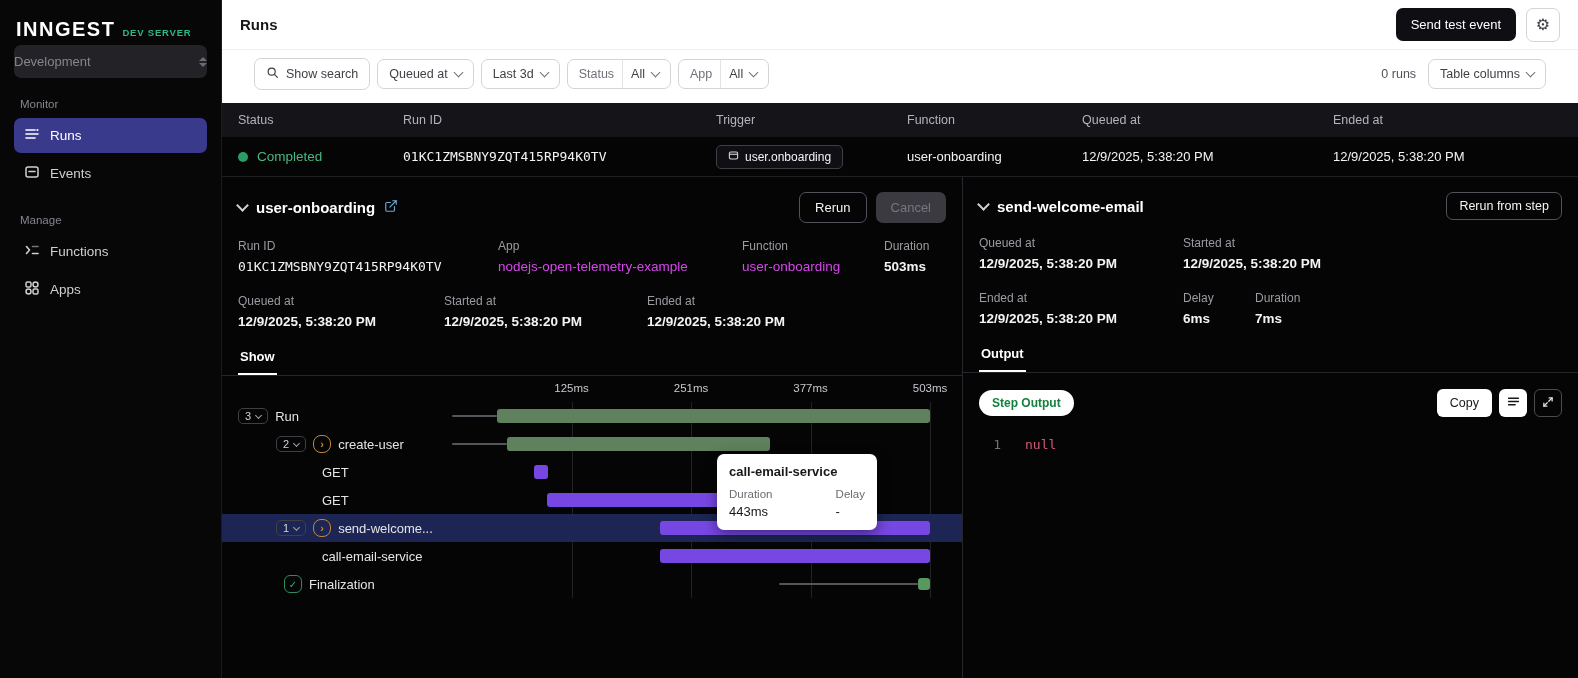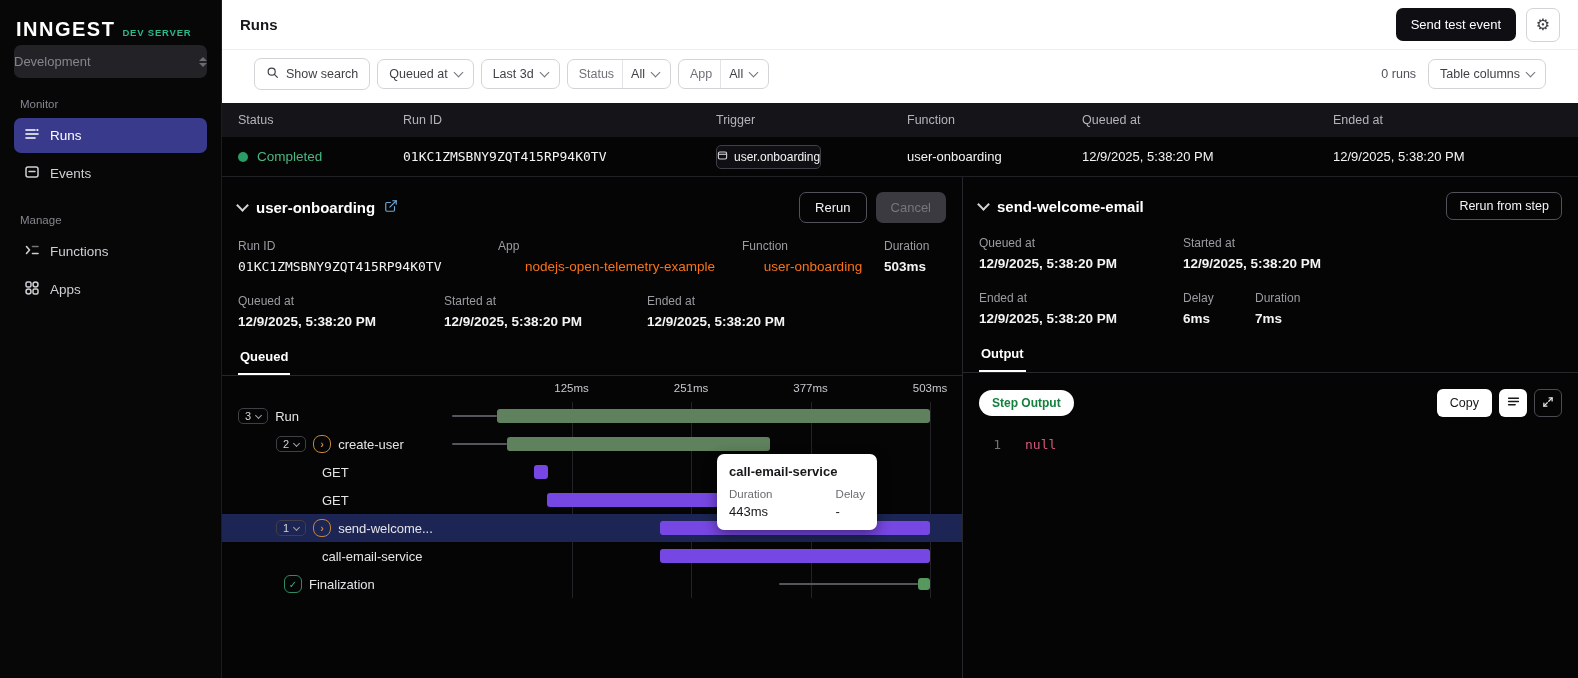--- a/index.html
+++ b/index.html
@@ -38,40 +38,40 @@
 
   
   .table-head { display:flex; background:#141419; height:34px; align-items:center; color:#b4b4bc; font-size:12.5px; padding:0 16px; flex-shrink:0; }
   .table-row { display:flex; align-items:center; height:40px; padding:0 16px; border-bottom:1px solid #202024; flex-shrink:0; cursor:pointer; }
   .c-status { width:165px; } .c-runid { width:313px; } .c-trigger { width:191px; } .c-fn { width:175px; } .c-queued { width:251px; } .c-ended { flex:1; }
   .status-cell { display:flex; align-items:center; gap:9px; }
   .status-dot { width:10px; height:10px; border-radius:50%; background:#2c9c66; }
   .status-text { color:#4cb782; font-size:13.5px; }
   .mono { font-family:"DejaVu Sans Mono","Liberation Mono",monospace; }
   .runid-text { font-size:13px; color:#f4f4f5; }
-  .trigger-pill { display:inline-flex; align-items:center; gap:6px; border:1px solid #3f3f46; border-radius:5px; padding:4px 0; font-size:12px; color:#f4f4f5; background:#101014; }
+  .trigger-pill { display:inline-flex; align-items:center; gap:6px; border:1px solid #3f3f46; border-radius:5px; padding:4px 11px; font-size:12px; color:#f4f4f5; background:#101014; }
   .fn-text, .date-text { font-size:13px; color:#f4f4f5; }
 
   
   .details { flex:1; display:flex; min-height:0; }
   .left-panel { width:741px; border-right:1px solid #26262b; display:flex; flex-direction:column; flex-shrink:0; min-height:0; }
   .right-panel { flex:1; display:flex; flex-direction:column; min-width:0; min-height:0; }
   .panel-header { display:flex; align-items:center; gap:9px; padding:15px 16px 6px; }
   .panel-title { font-size:15px; font-weight:700; color:#fff; }
   .chev-lg { width:9px; height:9px; border-right:2px solid #d4d4d8; border-bottom:2px solid #d4d4d8; transform:rotate(45deg); margin-top:-4px; cursor:pointer; }
   .spacer { flex:1; }
   .btn-outline { border:1px solid #52525b; background:transparent; color:#f4f4f5; border-radius:7px; padding:7px 15px; font-size:13px; font-family:inherit; cursor:pointer; }
   .btn-disabled { border:none; background:#3a3a40; color:#76767e; border-radius:7px; padding:8px 15px; font-size:13px; font-family:inherit; }
   .btn-outline.sm { padding:6px 12px; font-size:12.5px; }
   .fields { display:flex; padding:10px 16px 0; }
   .field { display:flex; flex-direction:column; gap:6px; }
   .f-label { color:#9b9ba3; font-size:12px; }
   .f-value { color:#f4f4f5; font-size:13.5px; font-weight:700; }
   .f-value.mono { font-weight:400; font-size:13px; }
-  .f-value.link { color:#f97316; font-weight:400; cursor:pointer;text-align:center; }
+  .f-value.link { color:#d946ef; font-weight:400; cursor:pointer; }
   .w260{width:260px;} .w244{width:244px;} .w142{width:142px;} .w206{width:206px;} .w203{width:203px;} .w204{width:204px;} .w72{width:72px;}
   .tabs { border-bottom:1px solid #26262b; padding:0 16px; margin-top:16px; flex-shrink:0; }
   .tab { display:inline-block; padding:4px 2px 9px; color:#fff; font-weight:700; font-size:13px; border-bottom:2px solid #fff; cursor:pointer; }
 
   
   .trace { flex:1; position:relative; overflow:hidden; }
   .trace-axis { position:relative; height:26px; margin-left:230px; width:478px; }
   .axis-label { position:absolute; top:6px; transform:translateX(-50%); font-size:11.5px; color:#c8c8cf; }
   .gridlines { position:absolute; left:230px; top:26px; width:478px; height:196px; pointer-events:none; }
   .gridline { position:absolute; top:0; bottom:0; width:1px; background:#232327; }
@@ -288,21 +288,21 @@
             <span class="f-label">Started at</span>
             <span class="f-value">12/9/2025, 5:38:20 PM</span>
           </div>
           <div class="field">
             <span class="f-label">Ended at</span>
             <span class="f-value">12/9/2025, 5:38:20 PM</span>
           </div>
         </div>
 
         <div class="tabs">
-          <span class="tab">Queued</span>
+          <span class="tab">Show</span>
         </div>
 
         <div class="trace">
           <div class="gridlines">
             <span class="gridline" style="left:25%"></span>
             <span class="gridline" style="left:50%"></span>
             <span class="gridline" style="left:75%"></span>
             <span class="gridline" style="left:100%"></span>
           </div>
           <div class="trace-axis">

